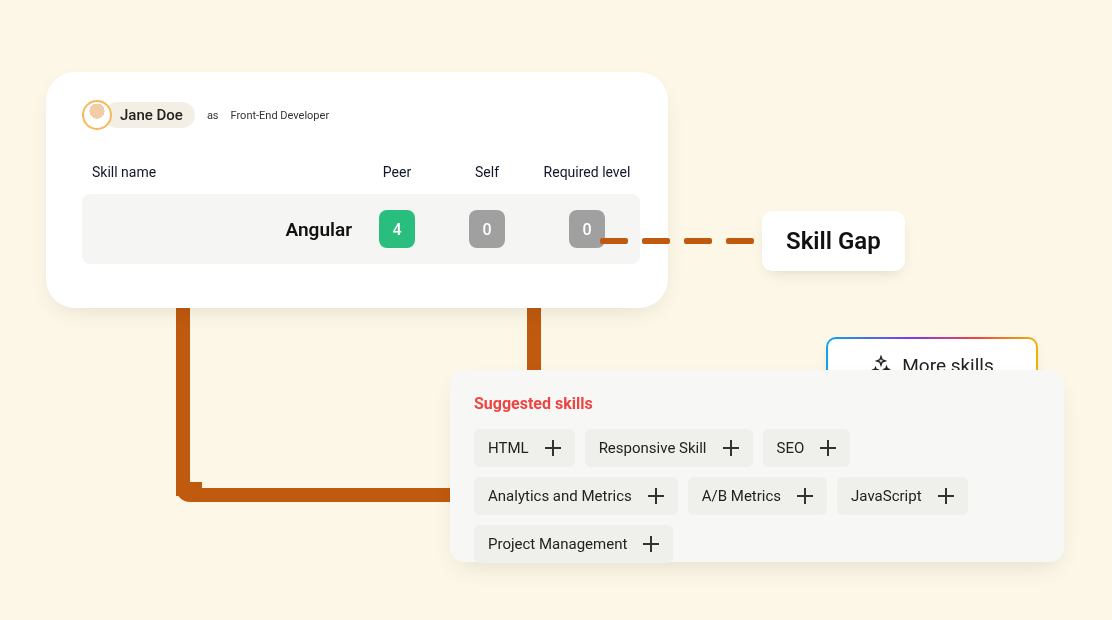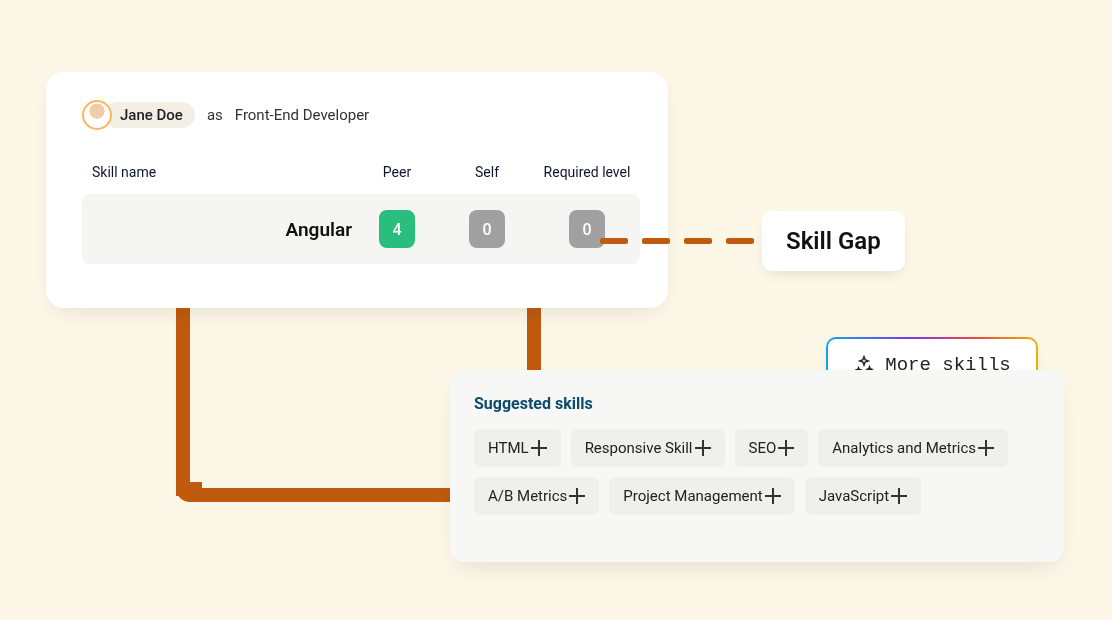--- a/index.html
+++ b/index.html
@@ -29,21 +29,21 @@
     background: #c05a0f;
     border-bottom-left-radius: 14px;
   }
 
   
   .card1 {
     position: absolute;
     left: 46px; top: 72px;
     width: 622px; height: 236px;
     background: #fff;
-    border-radius: 18px;
+    border-radius: 29px;
     box-shadow: 0 8px 24px -8px rgba(0,0,0,0.12);
     padding: 28px 28px 0 36px;
   }
   .person-row {
     display: flex; align-items: center; gap: 8px;
     margin-bottom: 34px;
   }
   .avatar {
     width: 30px; height: 30px; border-radius: 50%;
     background: radial-gradient(circle at 50% 35%, #f0cda8 0 35%, #ffffff 36% 100%);
@@ -52,21 +52,21 @@
     margin-right: -4px;
     position: relative; z-index: 2;
   }
   .name-chip {
     background: #f3efe5;
     border-radius: 14px;
     padding: 4px 12px 4px 16px;
     margin-left: -12px;
     font-size: 15px; font-weight: 500; color: #222;
   }
-  .role-text { font-size: 15px; color: #333; margin-left: 4px; }
+  .role-text { font-size: 11px; color: #333; margin-left: 4px; }
 
   .tbl-head {
     display: grid;
     grid-template-columns: 260px 90px 90px 110px;
     padding: 0 10px;
     font-size: 14px; color: #0f172a;
     margin-bottom: 14px;
   }
   .tbl-head > div:nth-child(2),
   .tbl-head > div:nth-child(3),
@@ -116,24 +116,24 @@
   
   .card2 {
     position: absolute;
     left: 450px; top: 370px;
     width: 614px; height: 192px;
     background: #f7f7f5;
     border-radius: 14px;
     box-shadow: 0 10px 26px -8px rgba(0,0,0,0.12);
     padding: 24px 24px;
   }
-  .sugg-title { font-size: 16px; font-weight: 700; color: #0c4a6e; margin-bottom: 16px; }
+  .sugg-title { font-size: 16px; font-weight: 700; color: #ef4444; margin-bottom: 16px; }
   .chips { display: flex; flex-wrap: wrap; gap: 10px; }
   .chip {
-    display: inline-flex; align-items: center; gap: 2px;
+    display: inline-flex; align-items: center; gap: 16px;
     background: #efefec;
     border-radius: 6px;
     padding: 10px 14px;
     font-size: 15px; color: #222;
     cursor: pointer;
   }
   .chip .plus {
     width: 16px; height: 16px; position: relative; flex: none;
   }
   .chip .plus::before, .chip .plus::after {
@@ -155,21 +155,20 @@
     padding: 2px;
 
     
     border: 2px solid transparent;
     background-image:
       linear-gradient(#fff,#fff),
       linear-gradient(90deg,#0ea5e9 0%, #7c3aed 40%, #ef4444 70%, #eab308 100%);
     background-origin: border-box;
     background-clip: padding-box, border-box;
     box-shadow: 0 6px 16px -6px rgba(0,0,0,0.15);
-    font-family: Liberation Mono, monospace;
   }
   .sparkle {
     width: 22px; height: 22px; position: relative; flex: none;
   }
 </style>
 </head>
 <body>
 
 <div class="connector connector-v"></div>
 <div class="connector connector-corner"></div>
@@ -242,21 +241,21 @@
       </div>
       <div class="chip">
         <span>Analytics and Metrics</span>
         <span class="plus"></span>
       </div>
       <div class="chip">
         <span>A/B Metrics</span>
         <span class="plus"></span>
       </div>
       <div class="chip">
+        <span>JavaScript</span>
+        <span class="plus"></span>
+      </div>
+      <div class="chip">
         <span>Project Management</span>
         <span class="plus"></span>
       </div>
-      <div class="chip">
-        <span>JavaScript</span>
-        <span class="plus"></span>
-      </div>
     </div>
 </div>
 
 </body></html>

